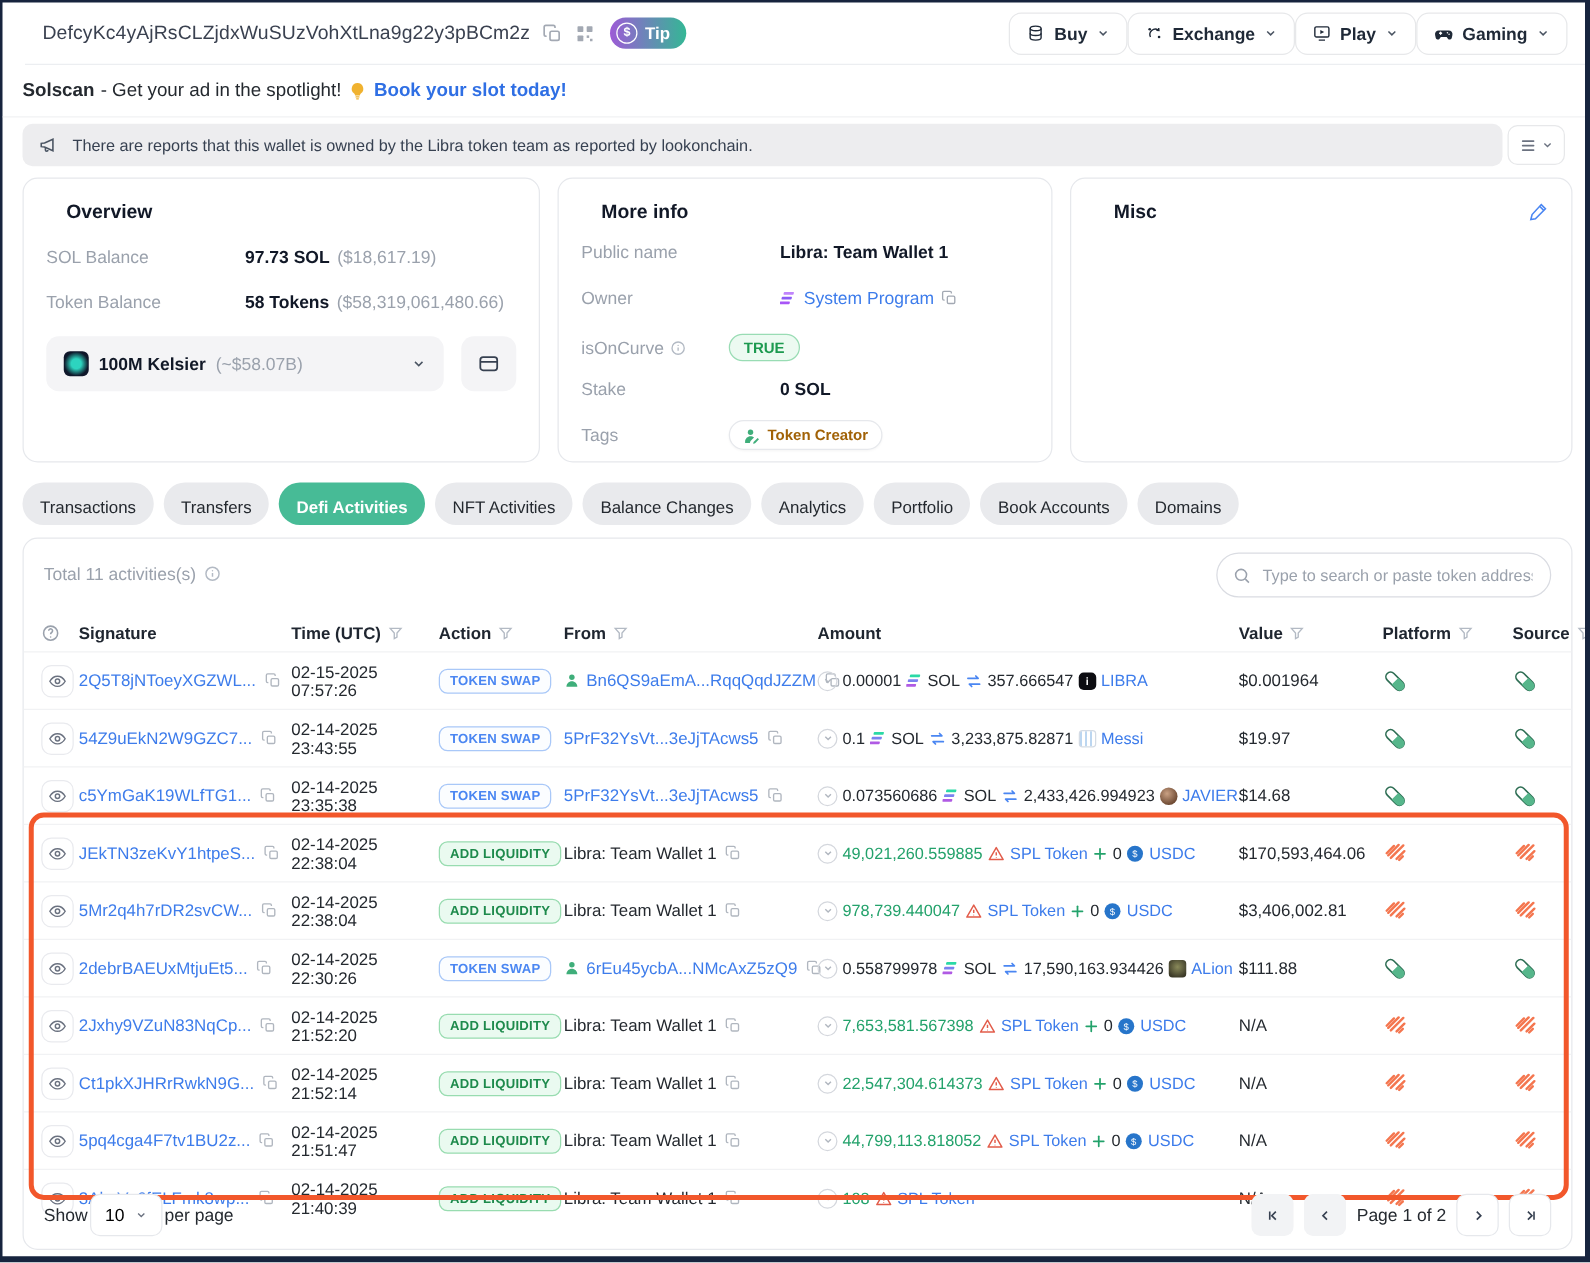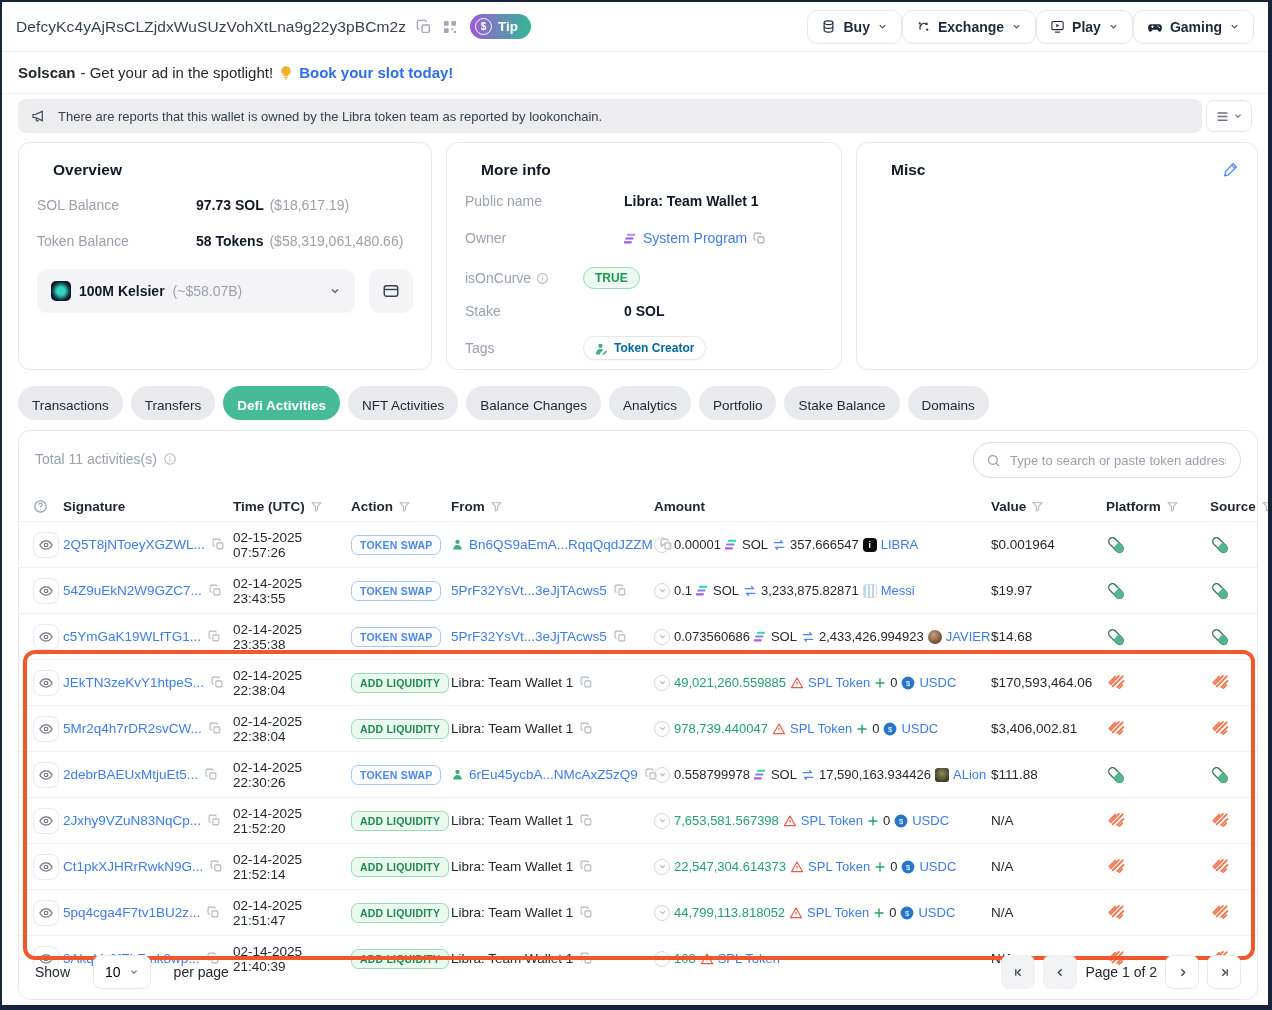--- a/index.html
+++ b/index.html
@@ -1,21 +1,21 @@
 <!DOCTYPE html>
 <html><head>
 <meta charset="utf-8">
 <style>
   html,body{margin:0;padding:0;background:#fff;}
   *{box-sizing:border-box;}
   body{font-family:"Liberation Sans",sans-serif;color:#24292f;}
   #frame{position:relative;width:1272px;height:1010px;background:#fff;border:2px solid #17243e;border-right-width:4px;border-bottom-width:5px;overflow:hidden;}
 
   
-  .topbar{position:absolute;top:0;left:0;right:0;height:50px;display:flex;align-items:center;padding:0 14px;border-bottom:1px solid #eceef1;}
+  .topbar{position:absolute;top:0;left:18px;right:0;height:50px;display:flex;align-items:center;padding:0 14px;border-bottom:1px solid #eceef1;}
   .addr{font-size:15.5px;color:#3a4150;letter-spacing:.1px;}
   .ic{display:inline-flex;align-items:center;justify-content:center;line-height:0;}
   .ic svg{display:block;}
   .iconbtn{background:none;border:none;padding:0;margin-left:10px;cursor:pointer;display:inline-flex;}
   .tip{display:inline-flex;align-items:center;gap:6px;margin-left:12px;padding:4px 13px 4px 5px;border-radius:999px;background:linear-gradient(90deg,#9d5bd6,#34b795);color:#fff;font-weight:bold;font-size:13.5px;border:none;cursor:pointer;}
   .tipcoin{width:17px;height:17px;border-radius:50%;border:1.8px solid #fff;display:grid;place-items:center;font-size:10px;font-weight:bold;color:#fff;}
   .nav{margin-left:auto;display:flex;gap:0;}
   .navbtn{display:inline-flex;align-items:center;gap:7px;height:34px;padding:0 13px;border:1px solid #e7e8ea;border-radius:10px;background:#fff;font-size:14px;font-weight:600;color:#1f2937;cursor:pointer;font-family:inherit;}
 
   
@@ -33,21 +33,21 @@
   .cardtitle{font-size:15.5px;font-weight:bold;color:#111827;margin-left:16px;}
   .kv{display:flex;align-items:center;position:absolute;left:18px;right:18px;font-size:14px;}
   .kv .k{width:118px;color:#9aa1ac;flex:none;display:inline-flex;align-items:center;gap:5px;}
   .kv .v{display:inline-flex;align-items:center;gap:6px;margin-left:41px;}
   .b{font-weight:bold;color:#111827;}
   .dim{color:#9aa1ac;}
   .tokselect{position:absolute;left:18px;top:126px;width:318px;height:44px;background:#f4f4f6;border-radius:10px;display:flex;align-items:center;gap:8px;padding:0 14px;cursor:pointer;border:none;font-family:inherit;font-size:14px;}
   .tok-kelsier{width:20px;height:20px;border-radius:5px;background:radial-gradient(circle at 50% 50%,#2dd4bf 0 28%,#0f172a 68%);flex:none;}
   .walletbtn{position:absolute;right:18px;top:126px;width:44px;height:44px;background:#f4f4f6;border-radius:10px;border:none;display:grid;place-items:center;cursor:pointer;}
   .pill-true{display:inline-flex;padding:3px 11px;border:1px solid #99dcb4;background:#ecfaf1;color:#1d9a50;border-radius:999px;font-size:12px;font-weight:bold;}
-  .pill-tag{display:inline-flex;align-items:center;gap:6px;padding:4px 11px;border:1px solid #e6e8ec;background:#fff;border-radius:999px;font-size:12px;font-weight:bold;color:#0369a1;box-shadow:0 1px 2px rgba(0,0,0,.04);}
+  .pill-tag{display:inline-flex;align-items:center;gap:6px;padding:4px 11px;border:1px solid #e6e8ec;background:#fff;border-radius:999px;font-size:12px;font-weight:bold;color:#a16207;box-shadow:0 1px 2px rgba(0,0,0,.04);}
   .bluelink{color:#3d7ceb;cursor:pointer;text-decoration:none;}
   .pencil{position:absolute;top:18px;right:18px;cursor:pointer;background:none;border:none;padding:0;}
 
   
   .tabs{position:absolute;top:384px;left:16px;display:flex;gap:8px;}
   .tab{height:34px;padding:12px 14px;border-radius:17px;background:#e9eaed;border:none;font-size:13.5px;font-weight:500;color:#24292f;cursor:pointer;font-family:inherit;}
   .tab.active{background:#47bb96;color:#fff;font-weight:bold;}
 
   
   .tablecard{position:absolute;left:16px;top:428px;width:1240px;height:570px;border:1px solid #e6e8ec;border-radius:12px;background:#fff;}
@@ -73,21 +73,21 @@
   .tok{width:14px;height:14px;flex:none;display:grid;place-items:center;font-size:8.5px;font-weight:bold;}
   .tok-libra{background:#0c0c11;color:#fff;border-radius:4px;}
   .tok-messi{background:repeating-linear-gradient(90deg,#bcd6f0 0 2px,#fff 2px 4px);border:1px solid #d4dbe4;border-radius:3px;}
   .tok-javier{background:radial-gradient(circle at 40% 35%,#caa184,#6e4a33 72%);border-radius:50%;}
   .tok-alion{background:radial-gradient(circle at 50% 40%,#8a8a5a,#3c3a28 78%);border-radius:3px;}
   .c-amt{white-space:nowrap;font-size:13px;gap:4px;}
   .highlight-box{position:absolute;left:4px;top:219px;width:1232px;height:310px;border:4px solid #f2572b;border-radius:12px;pointer-events:none;}
 
   
   .pagerow{position:absolute;left:16px;right:16px;bottom:6px;height:42px;display:flex;align-items:center;}
-  .pageleft{display:flex;align-items:center;gap:23px;font-size:14px;color:#24292f;}
+  .pageleft{display:flex;align-items:center;gap:2px;font-size:14px;color:#24292f;}
   .sizesel{display:inline-flex;align-items:center;gap:8px;border:1px solid #e6e8ec;border-radius:8px;height:34px;padding:0 11px;background:#fff;font-size:14px;cursor:pointer;font-family:inherit;}
   .pageright{margin-left:auto;display:flex;align-items:center;gap:8px;font-size:14px;}
   .pgbtn{width:34px;height:34px;border-radius:8px;display:grid;place-items:center;cursor:pointer;border:1px solid transparent;background:#f2f3f5;padding:0;}
   .pgbtn.lite{background:#fff;border:1px solid #e6e8ec;}
 </style>
 </head>
 <body>
 
 <div id="frame">
 
@@ -328,21 +328,21 @@
   </div>
 
   <div class="tabs" id="tabs">
       <button class="tab">Transactions</button>
       <button class="tab">Transfers</button>
       <button class="tab active" style="background: rgb(71, 187, 150);">Defi Activities</button>
       <button class="tab">NFT Activities</button>
       <button class="tab">Balance Changes</button>
       <button class="tab">Analytics</button>
       <button class="tab">Portfolio</button>
-      <button class="tab">Stake Balance</button>
+      <button class="tab">Book Accounts</button>
       <button class="tab">Domains</button>
     </div>
 
   <div class="tablecard">
     <div class="total">
       <span>Total 11 activities(s)</span>
       <span class="ic">
           <svg width="14" height="14" viewBox="0 0 24 24" fill="none" stroke="#b3bac4" stroke-width="2">
             <circle cx="12" cy="12" r="9"></circle>
             <line x1="12" y1="11" x2="12" y2="16"></line>

